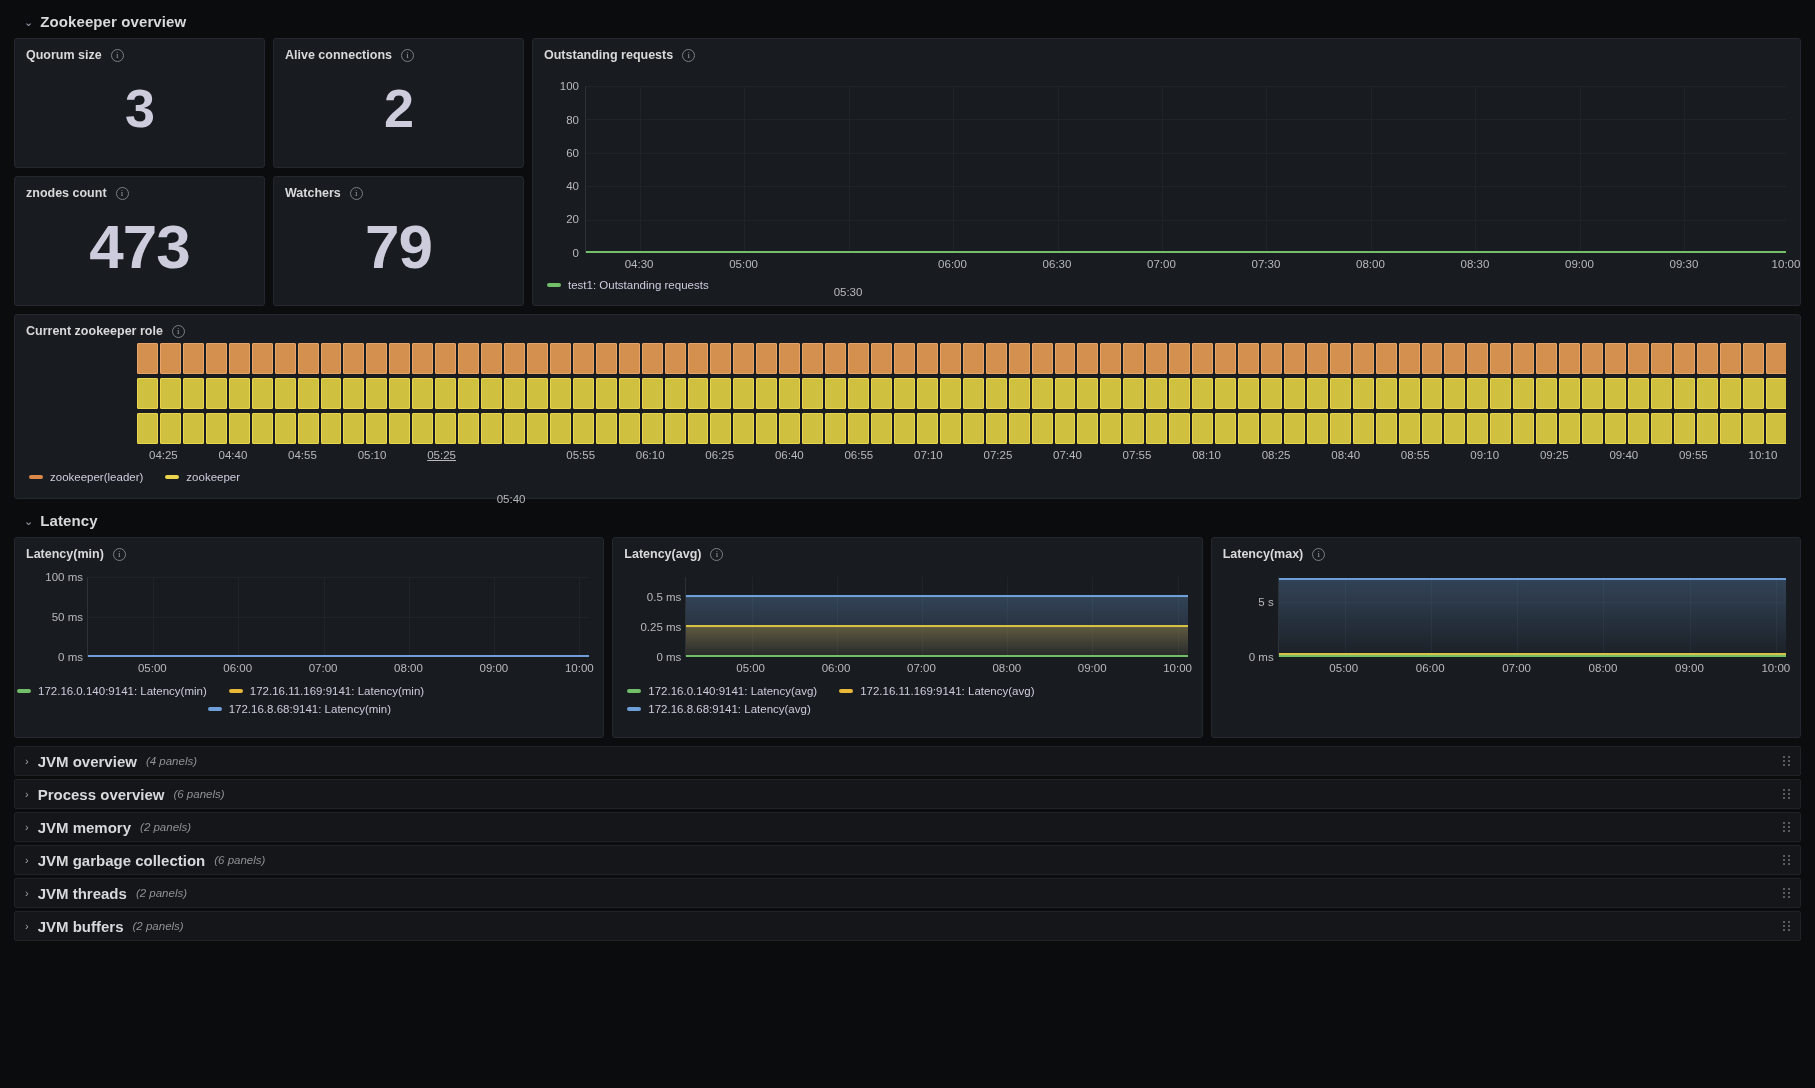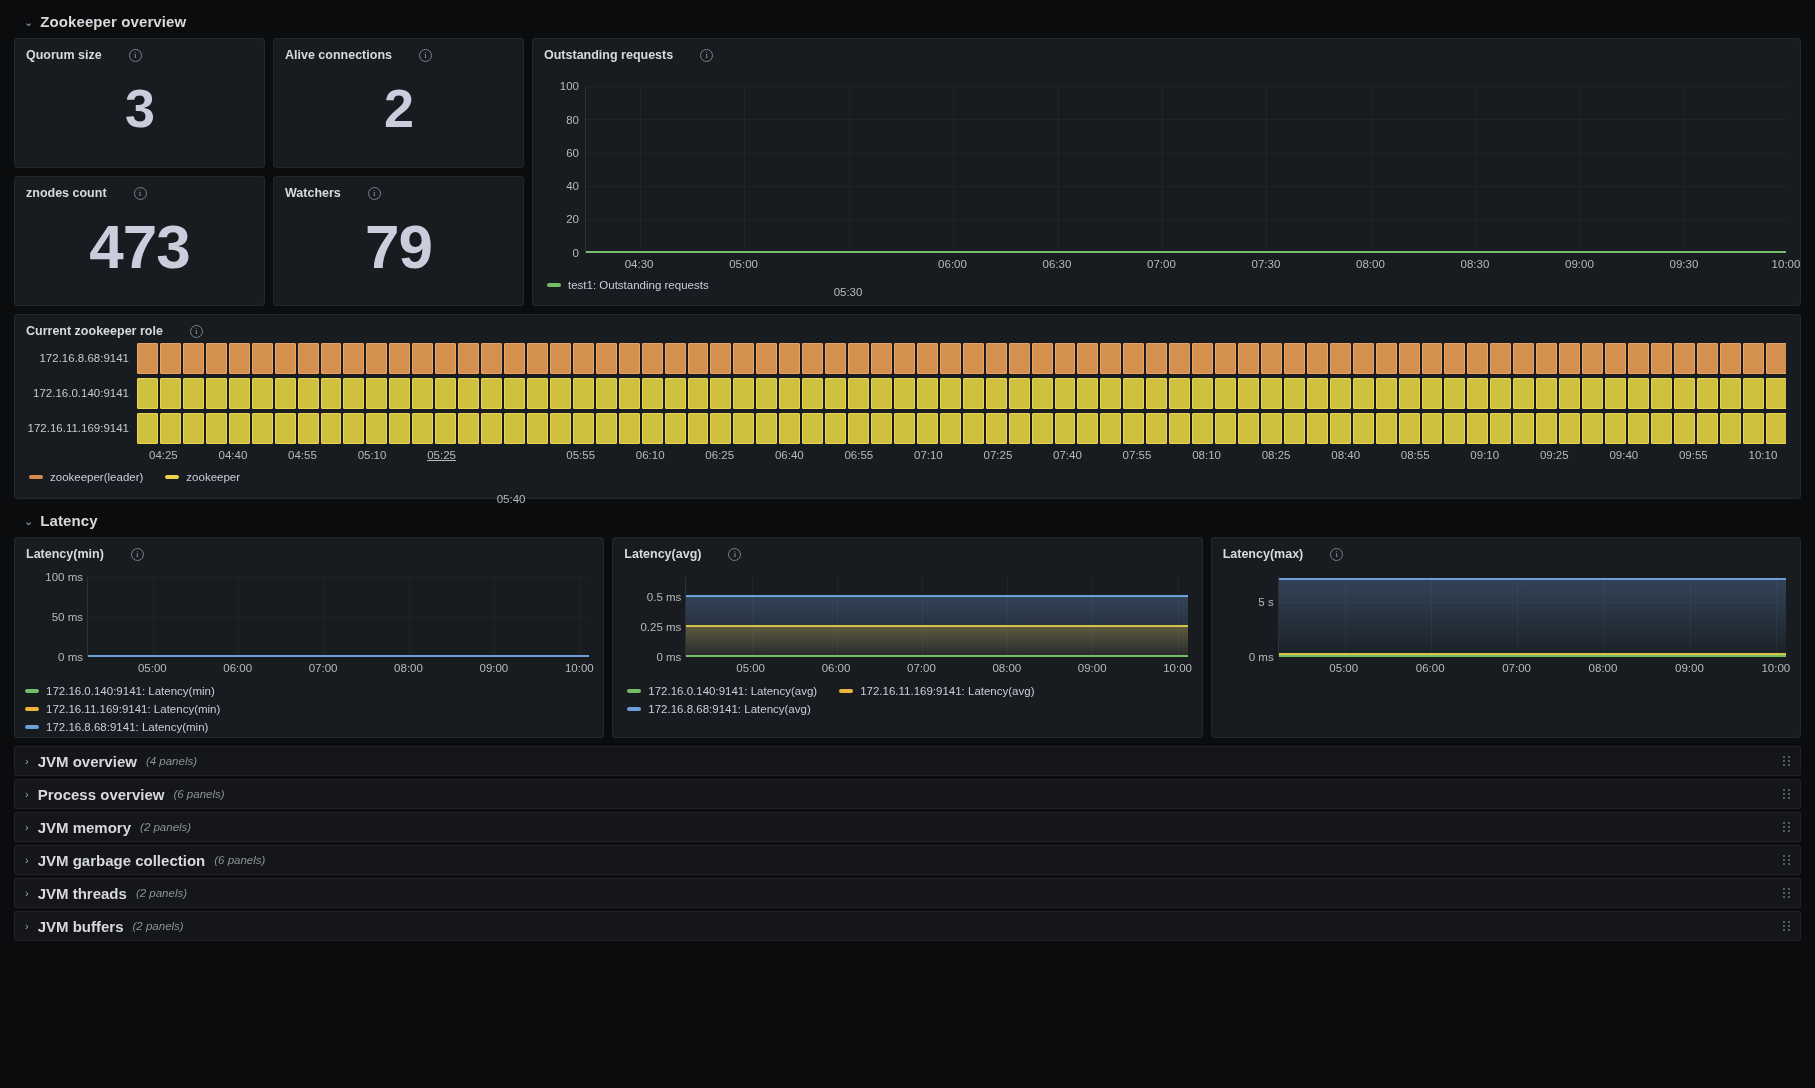--- a/index.html
+++ b/index.html
@@ -25,21 +25,21 @@
   }
 
   
   .panel {
     background: #181b1f;
     border: 1px solid #24282e;
     border-radius: 3px;
     position: relative;
   }
   .panel-title {
-    display: flex; align-items: center; gap: 27px;
+    display: flex; align-items: center; gap: 9px;
     padding: 9px 0 0 11px;
     font-size: 12.5px; font-weight: bold; color: #d8d9da;
   }
   .info-ico {
     width: 13px; height: 13px; border-radius: 50%;
     border: 1.2px solid #7b8089;
     display: inline-flex; align-items: center; justify-content: center;
     font-size: 9px; color: #9aa0a8; font-weight: normal;
     font-family: "Liberation Serif", serif; line-height: 1;
   }
@@ -204,25 +204,20 @@
       </div>
     </div>
   </div>
 
   <div class="panel graph-wrap" style="height:185px;margin-top:8px;">
     <div class="panel-title">
       <span>Current zookeeper role</span>
       <span class="info-ico">i</span>
     </div>
 
-    <div style="position:absolute;left:8px;width:106px;top:0;height:100%;">
-      <div class="tl-label" style="top:43px;">172.16.8.68:9141</div>
-      <div class="tl-label" style="top:78px;">172.16.0.140:9141</div>
-      <div class="tl-label" style="top:113px;">172.16.11.169:9141</div>
-    </div>
 
     <div class="tl-track" id="tl0" style="left:122px;right:14px;top:28px;height:31px;">
         <div class="tl-cell" style="background: rgb(212, 144, 79); border: 1px solid rgb(232, 163, 104);"></div>
         <div class="tl-cell" style="background: rgb(212, 144, 79); border: 1px solid rgb(232, 163, 104);"></div>
         <div class="tl-cell" style="background: rgb(212, 144, 79); border: 1px solid rgb(232, 163, 104);"></div>
         <div class="tl-cell" style="background: rgb(212, 144, 79); border: 1px solid rgb(232, 163, 104);"></div>
         <div class="tl-cell" style="background: rgb(212, 144, 79); border: 1px solid rgb(232, 163, 104);"></div>
         <div class="tl-cell" style="background: rgb(212, 144, 79); border: 1px solid rgb(232, 163, 104);"></div>
         <div class="tl-cell" style="background: rgb(212, 144, 79); border: 1px solid rgb(232, 163, 104);"></div>
         <div class="tl-cell" style="background: rgb(212, 144, 79); border: 1px solid rgb(232, 163, 104);"></div>
@@ -508,30 +503,30 @@
         <div class="series-line" style="bottom:0;background:#6e9fd8;"></div>
       </div>
       <div style="position:absolute;left:72px;right:14px;top:124px;height:18px;">
         <div class="x-axis-lbl" style="left:13%;">05:00</div>
         <div class="x-axis-lbl" style="left:30%;">06:00</div>
         <div class="x-axis-lbl" style="left:47%;">07:00</div>
         <div class="x-axis-lbl" style="left:64%;">08:00</div>
         <div class="x-axis-lbl" style="left:81%;">09:00</div>
         <div class="x-axis-lbl" style="left:98%;">10:00</div>
       </div>
-      <div class="legend" style="left:10px;top:147px;width:96%;flex-direction:column;">
+      <div class="legend" style="left:2px;top:147px;width:96%;">
         <div class="legend-item">
           <span class="legend-swatch" style="background:#73bf69;"></span>
           <span>172.16.0.140:9141: Latency(min)</span>
         </div>
         <div class="legend-item">
           <span class="legend-swatch" style="background:#eab839;"></span>
           <span>172.16.11.169:9141: Latency(min)</span>
         </div>
-        <div class="legend-item" style="flex-basis:100%;">
+        <div class="legend-item" style="flex-basis:100%;justify-content:center;">
           <span class="legend-swatch" style="background:#6e9fd8;"></span>
           <span>172.16.8.68:9141: Latency(min)</span>
         </div>
       </div>
     </div>
 
     <div class="panel graph-wrap" style="flex:1;height:201px;">
       <div class="panel-title">
         <span>Latency(avg)</span>
         <span class="info-ico">i</span>

